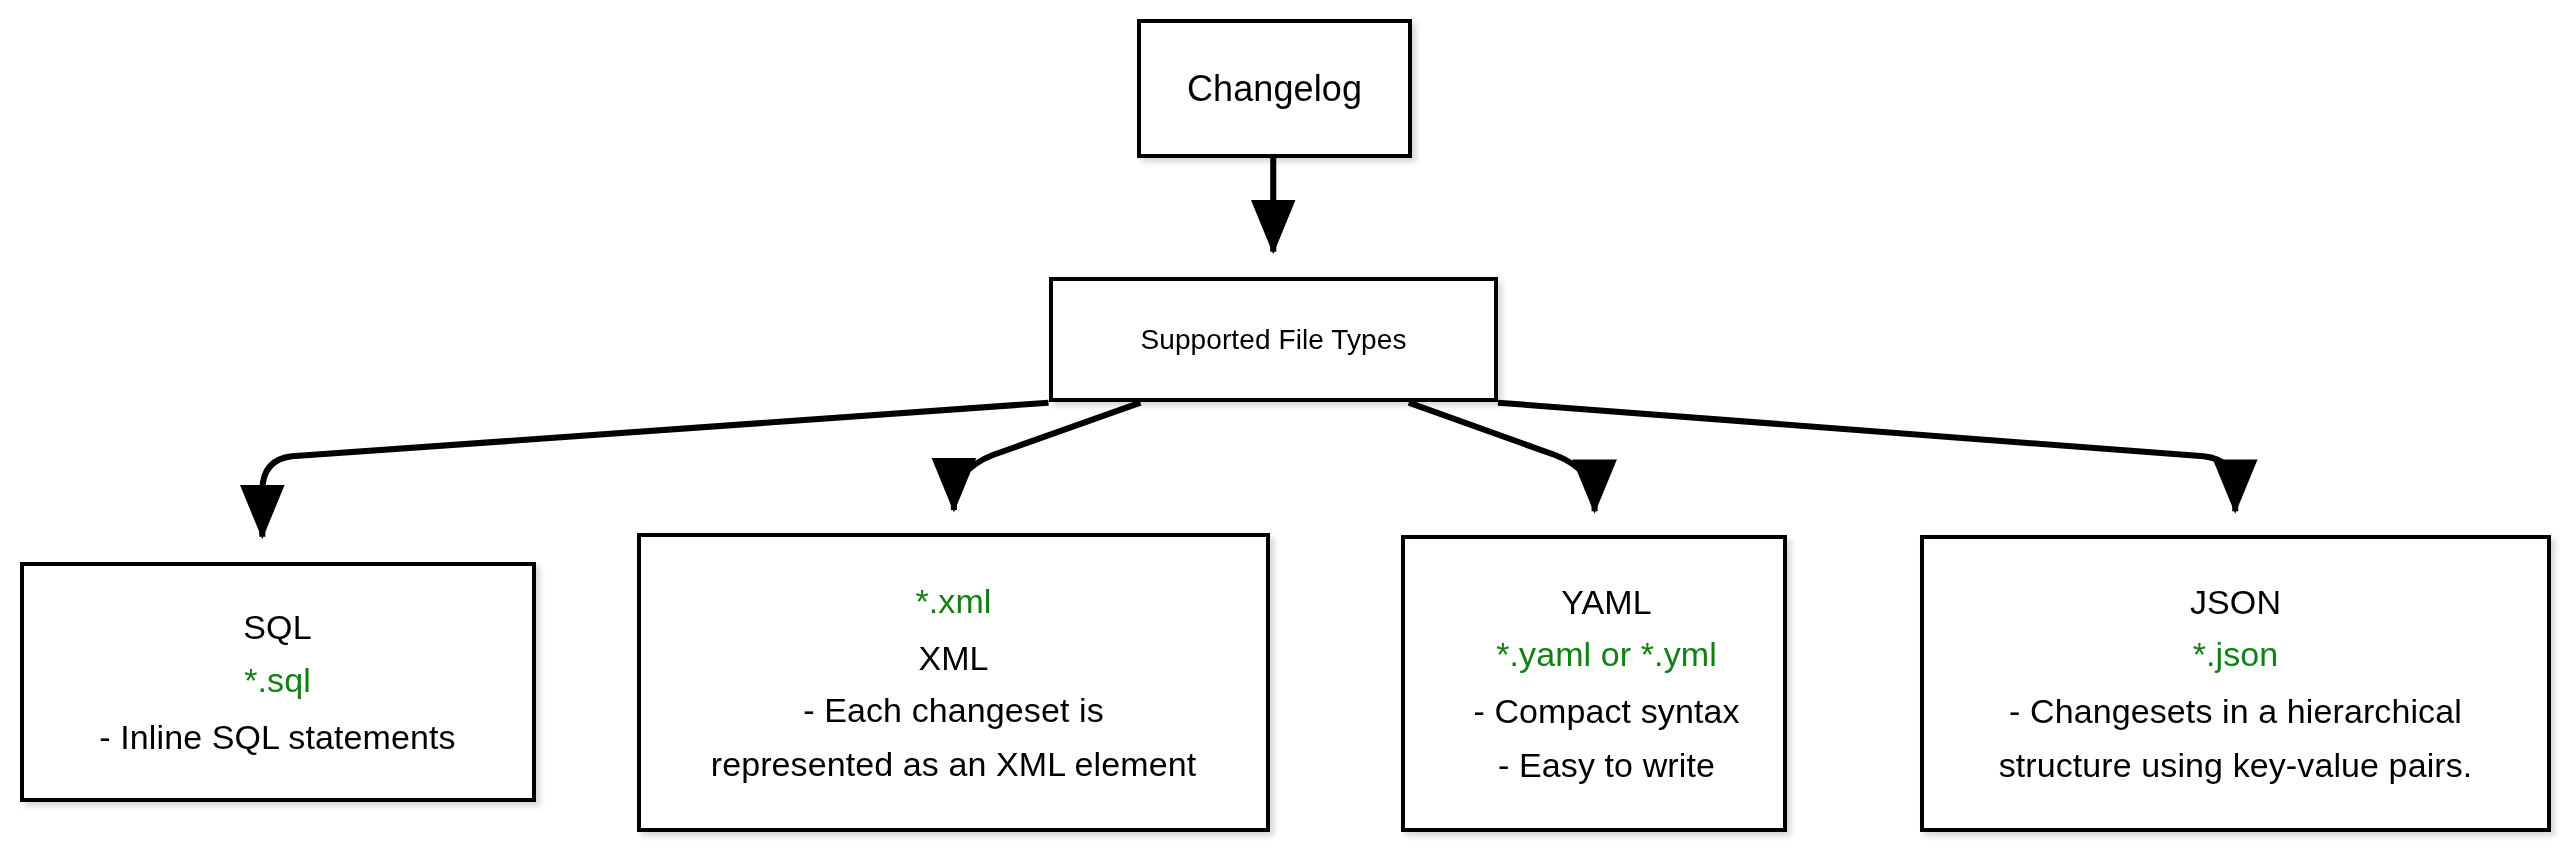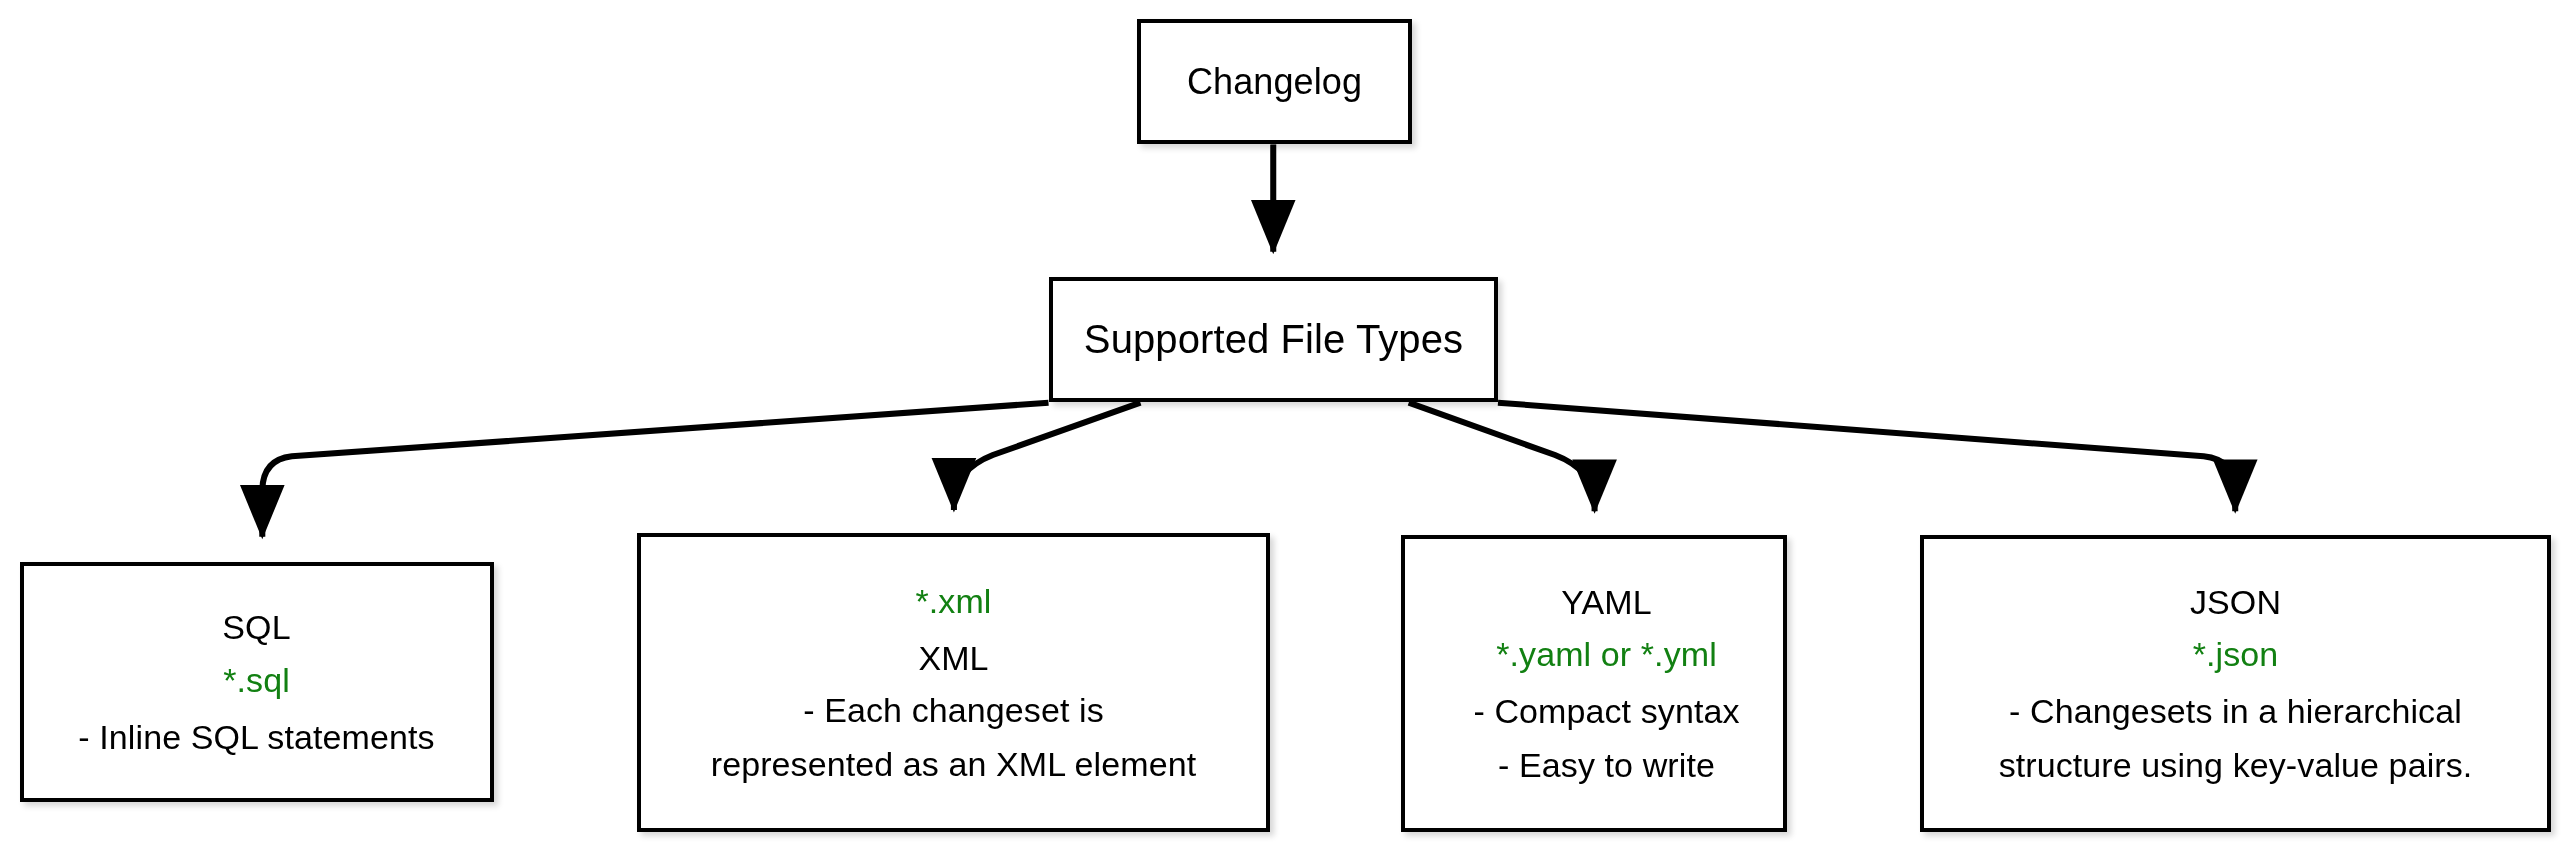--- a/index.html
+++ b/index.html
@@ -44,38 +44,38 @@
     display: block;
     width: 100%;
     white-space: nowrap;
     letter-spacing: 0.1px;
   }
   
   #node-changelog {
     left: 1137px;
     top: 19px;
     width: 275px;
-    height: 125px;
+    height: 139px;
   }
   #node-changelog .line { font-size: 36px; line-height: 43px; }
 
   
   #node-supported {
     left: 1049px;
     top: 277px;
     width: 449px;
     height: 125px;
   }
-  #node-supported .line { font-size: 40px; line-height: 43px; }
+  #node-supported .line { font-size: 28px; line-height: 43px; }
 
   
   #node-sql {
     left: 19.5px;
     top: 562px;
-    width: 474px;
+    width: 516px;
     height: 240px;
   }
   #node-xml {
     left: 637px;
     top: 533px;
     width: 633px;
     height: 299px;
   }
   #node-yaml {
     left: 1401px;

